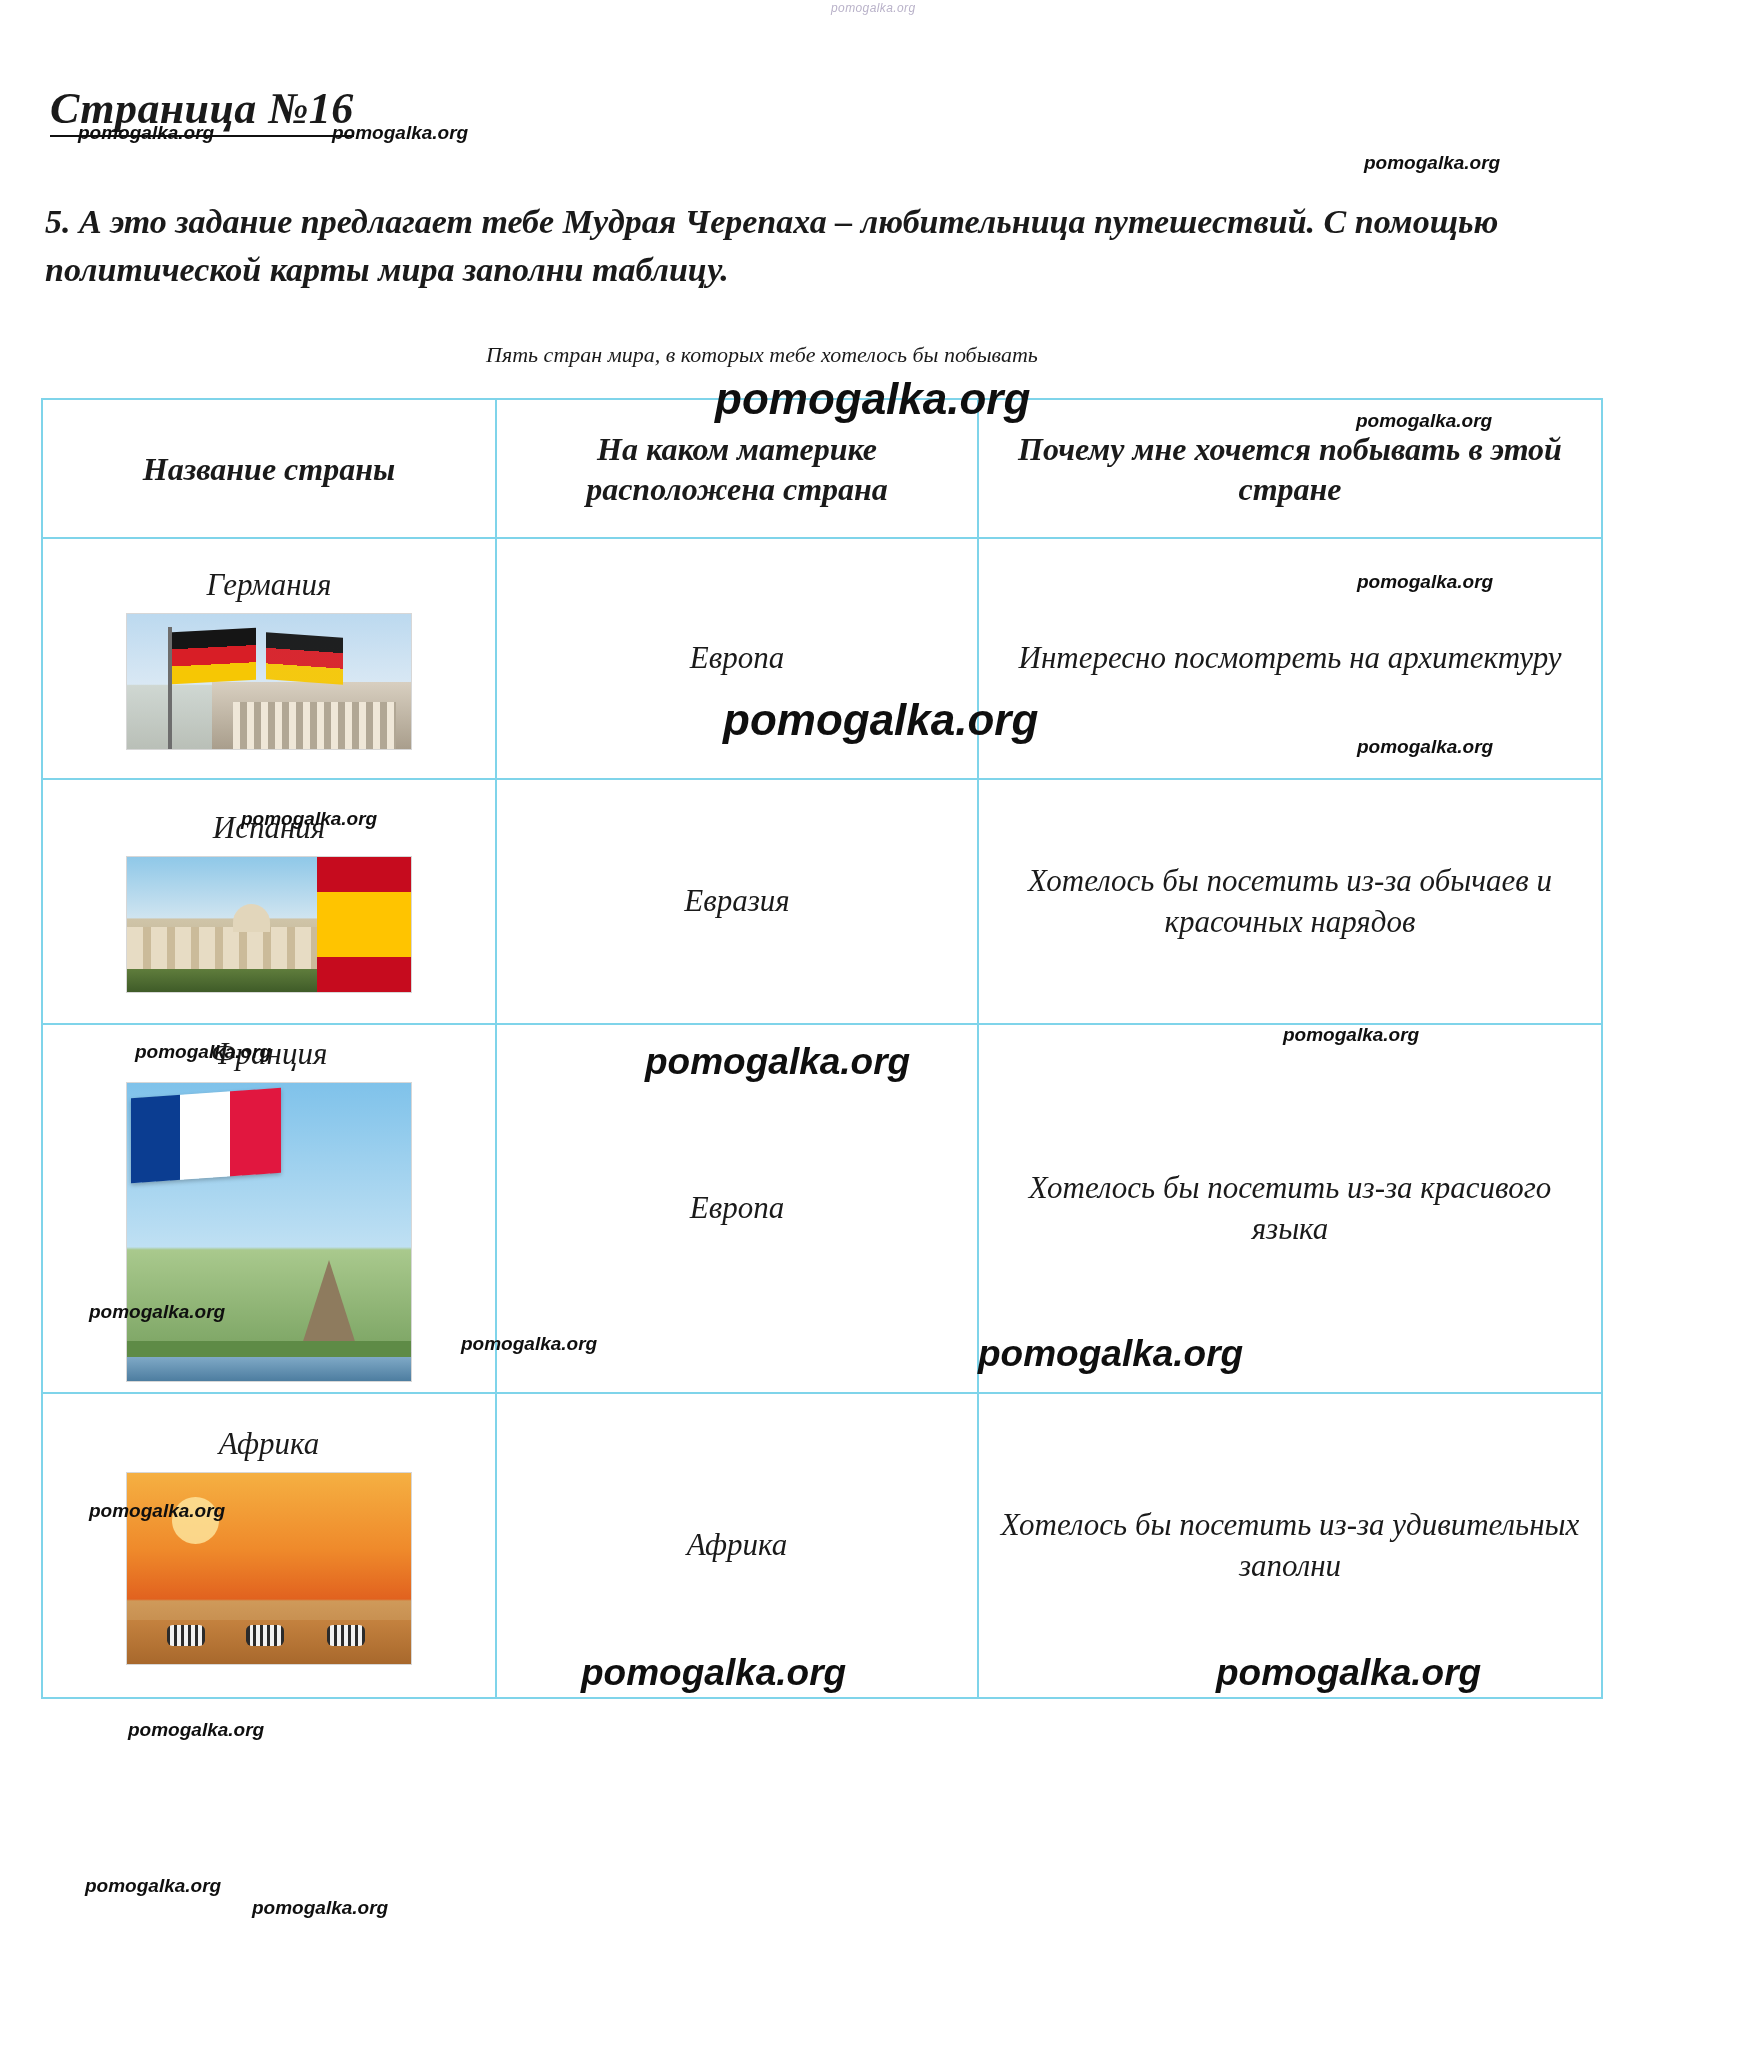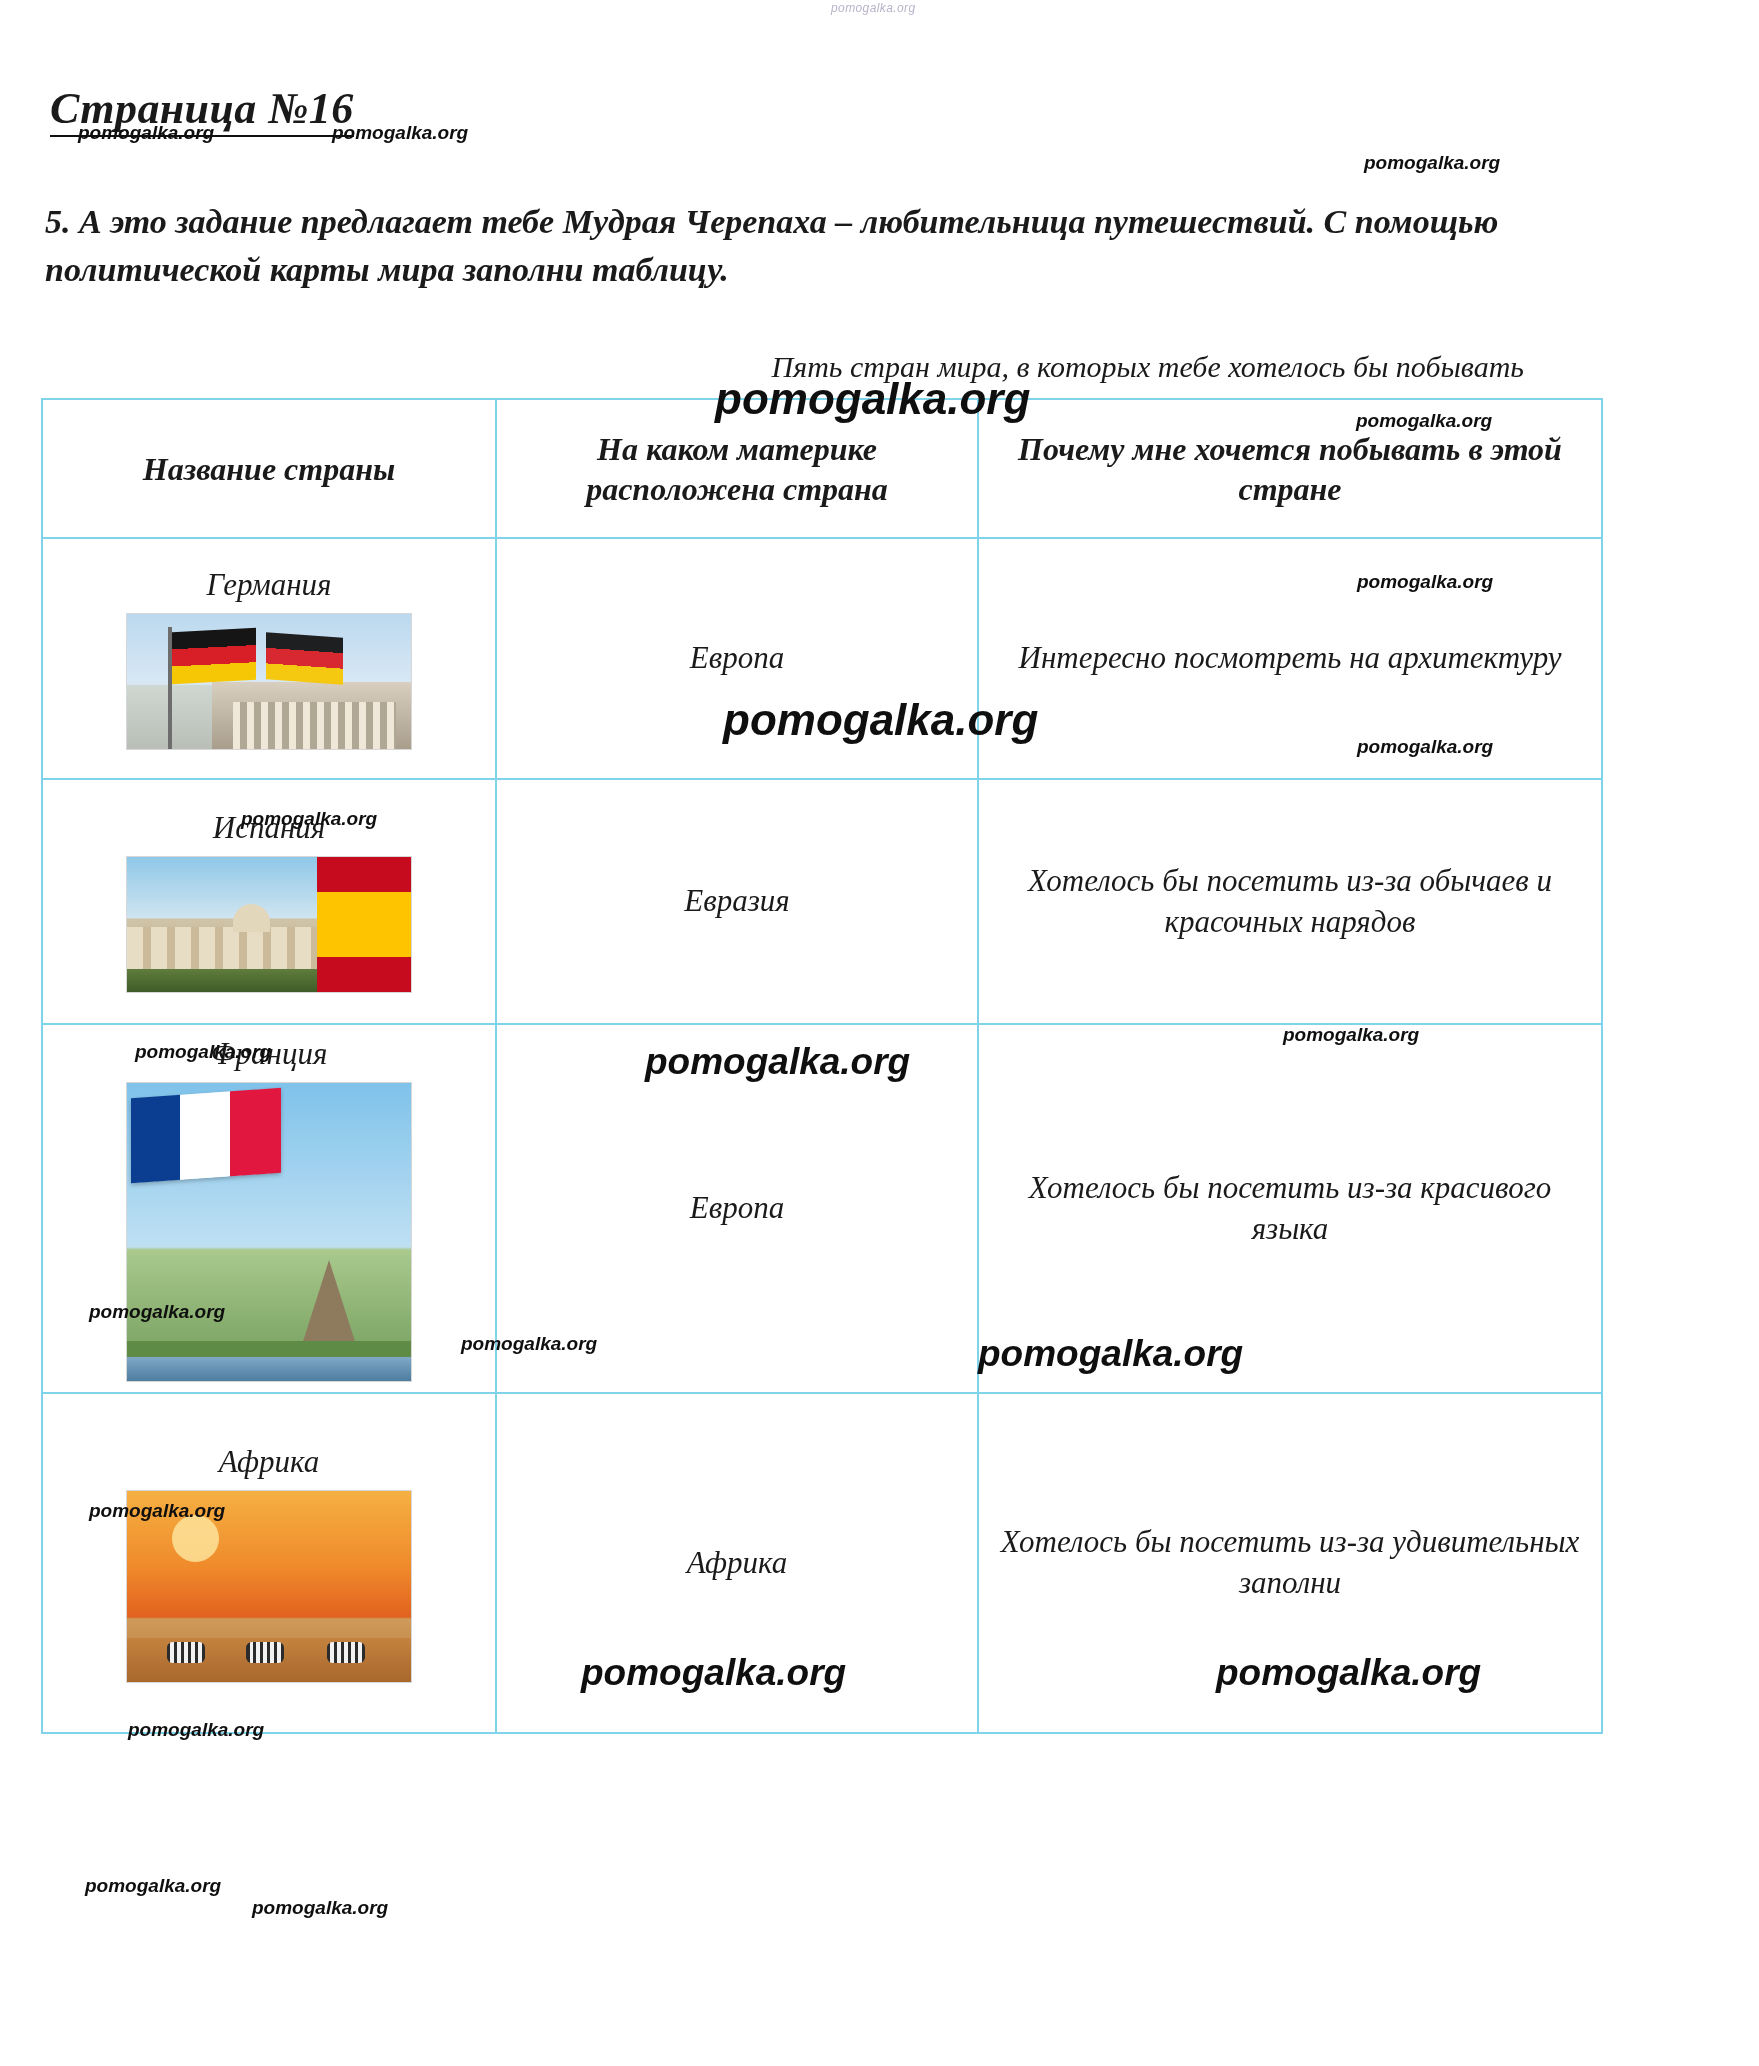--- a/index.html
+++ b/index.html
@@ -55,22 +55,22 @@
     font-size: 34px;
     font-weight: bold;
     line-height: 1.42;
   }
 
   .table-caption {
     position: absolute;
     top: 320px;
     left: 0;
     width: 1524px;
-    text-align: right;
-    font-size: 30px;
+    text-align: center;
+    font-size: 22px;
   }
 
   
   table.trip {
     position: absolute;
     top: 398px;
     left: 41px;
     width: 1560px;
     border-collapse: collapse;
     table-layout: fixed;
@@ -301,21 +301,21 @@
             <span class="tri"></span>
               <span class="tower"></span>
               <span class="green"></span>
               <span class="water"></span>
           </span>
         </td>
         <td class="cell-text">Европа</td>
         <td class="cell-text">Хотелось бы посетить из-за красивого языка</td>
       </tr>
 
-      <tr style="height:340px;">
+      <tr style="height:305px;">
         <td>
           <span class="country-name">Африка</span>
           <span class="pic pic-af" style="height:191px;">
             <span class="sun"></span>
               <span class="ground"></span>
             <span class="zeb z1"></span>
               <span class="zeb z2"></span>
               <span class="zeb z3"></span>
           </span>
         </td>

